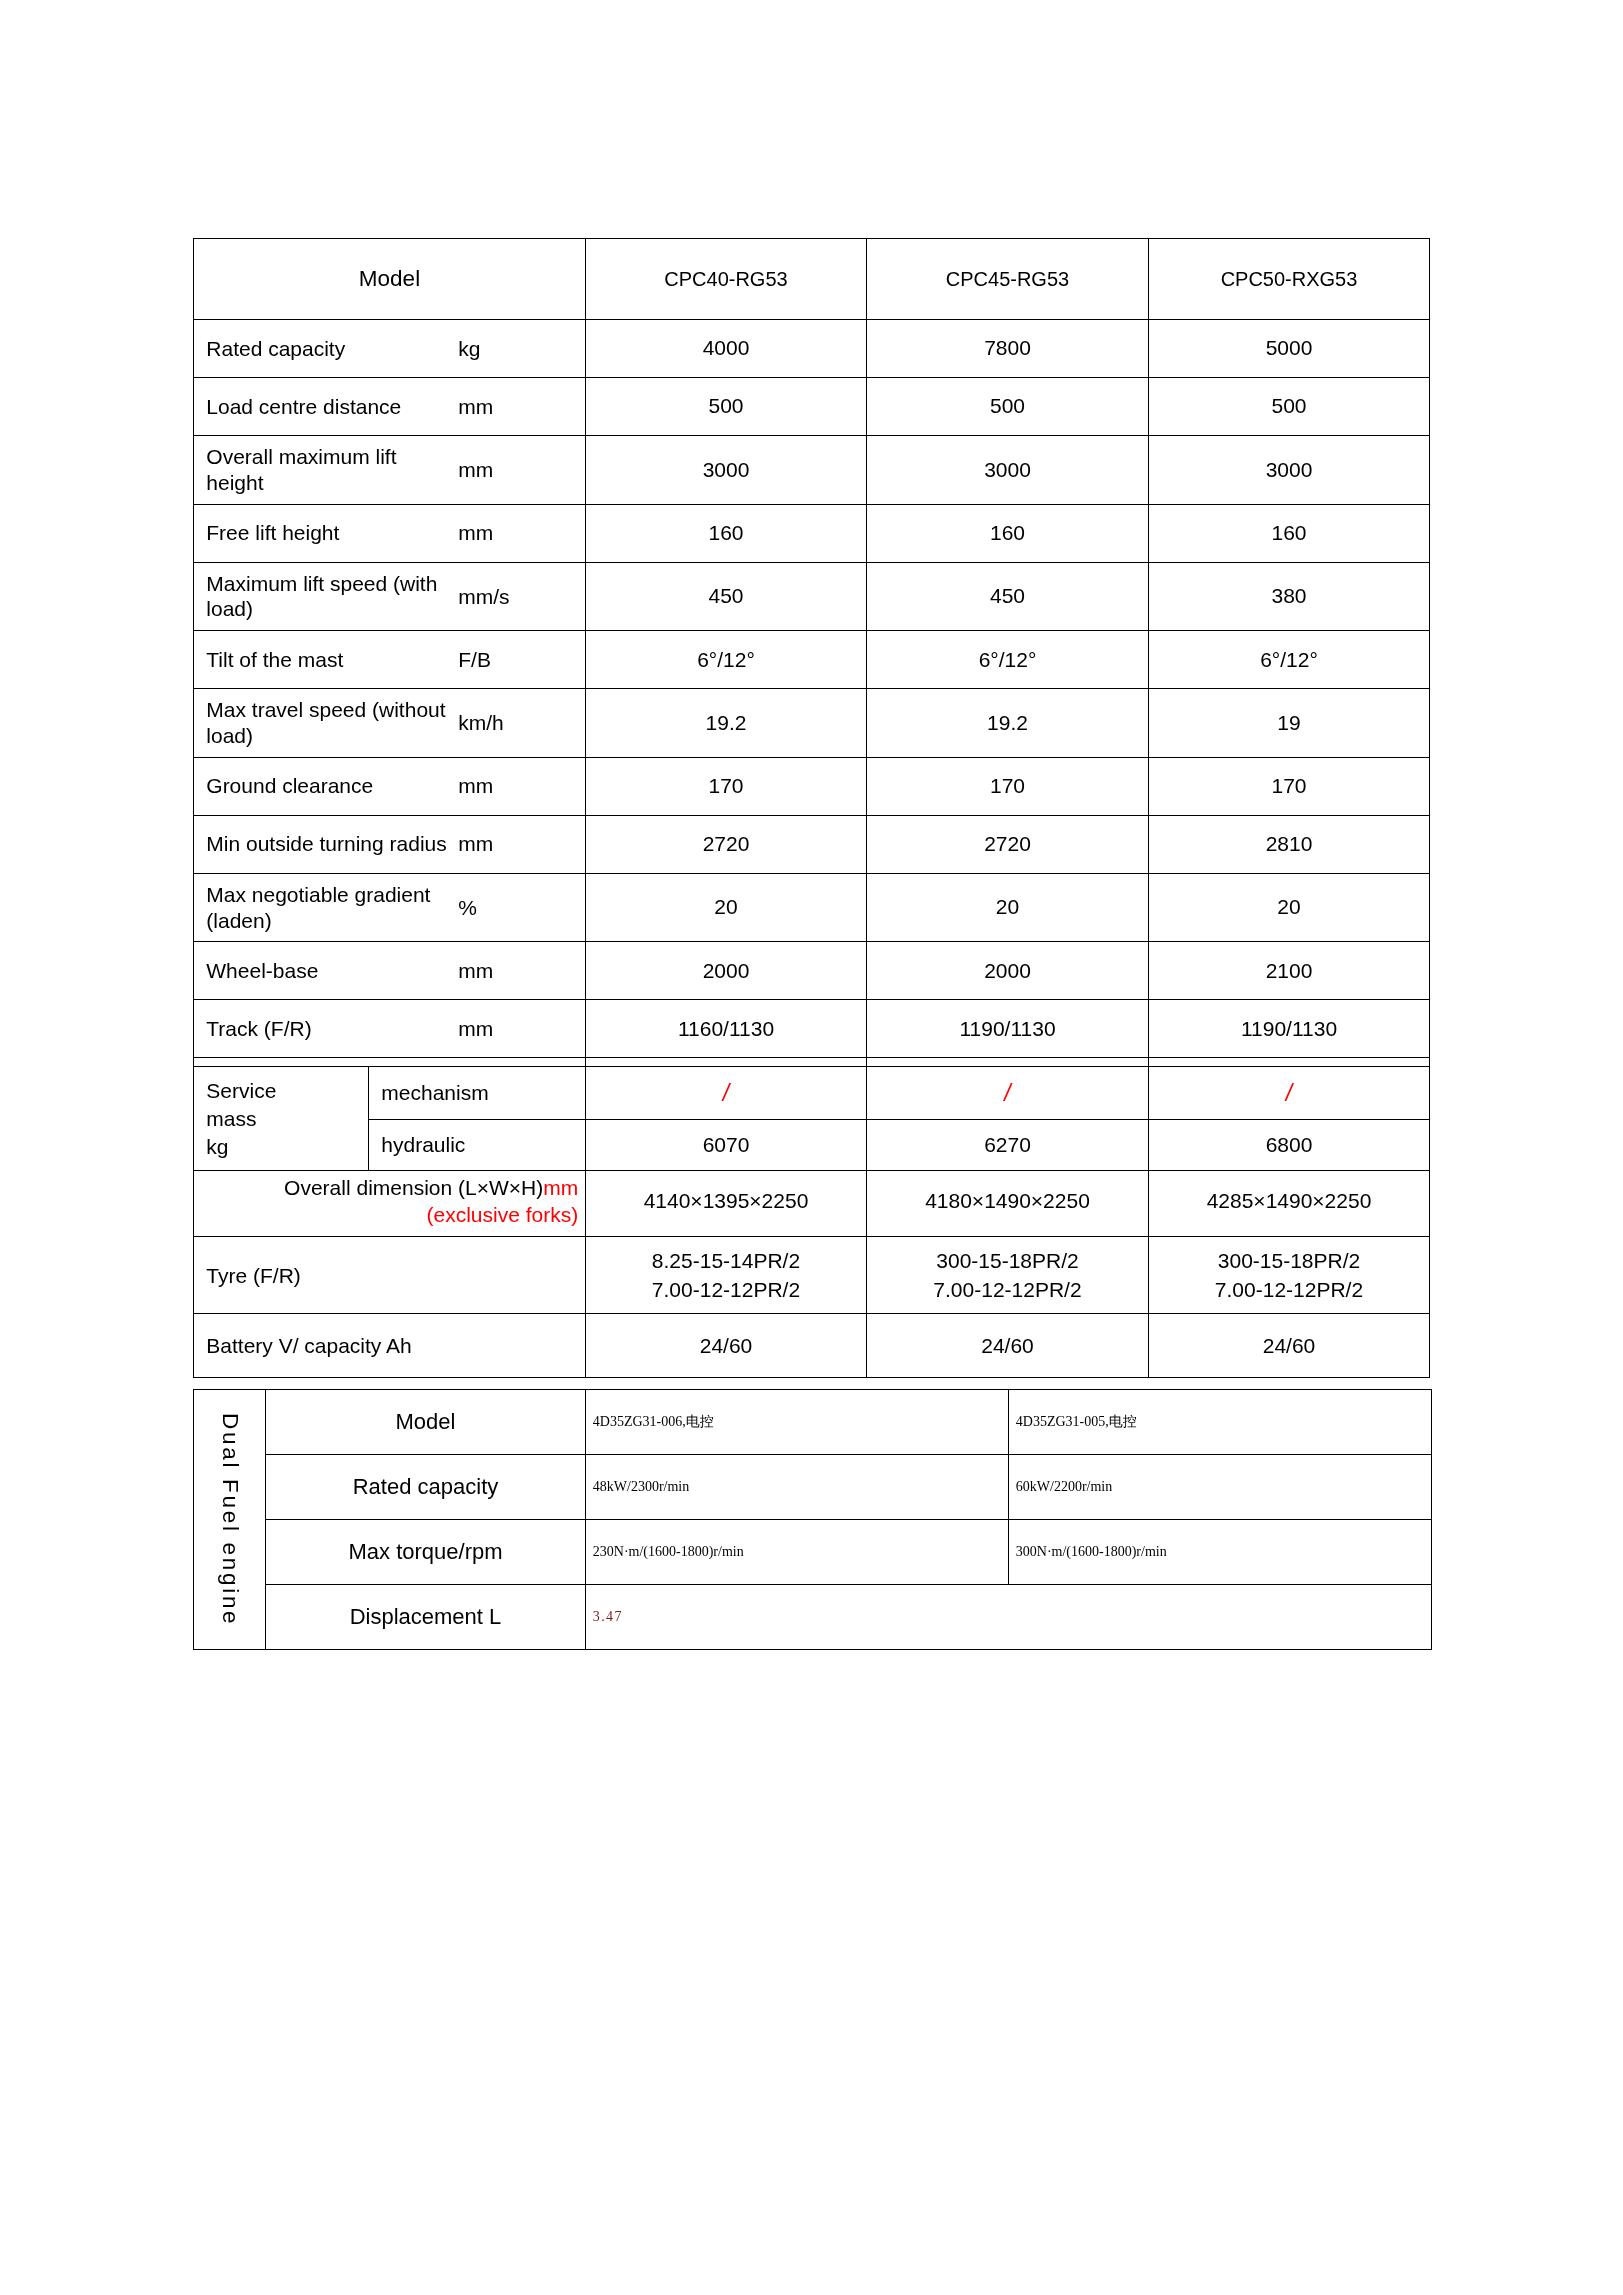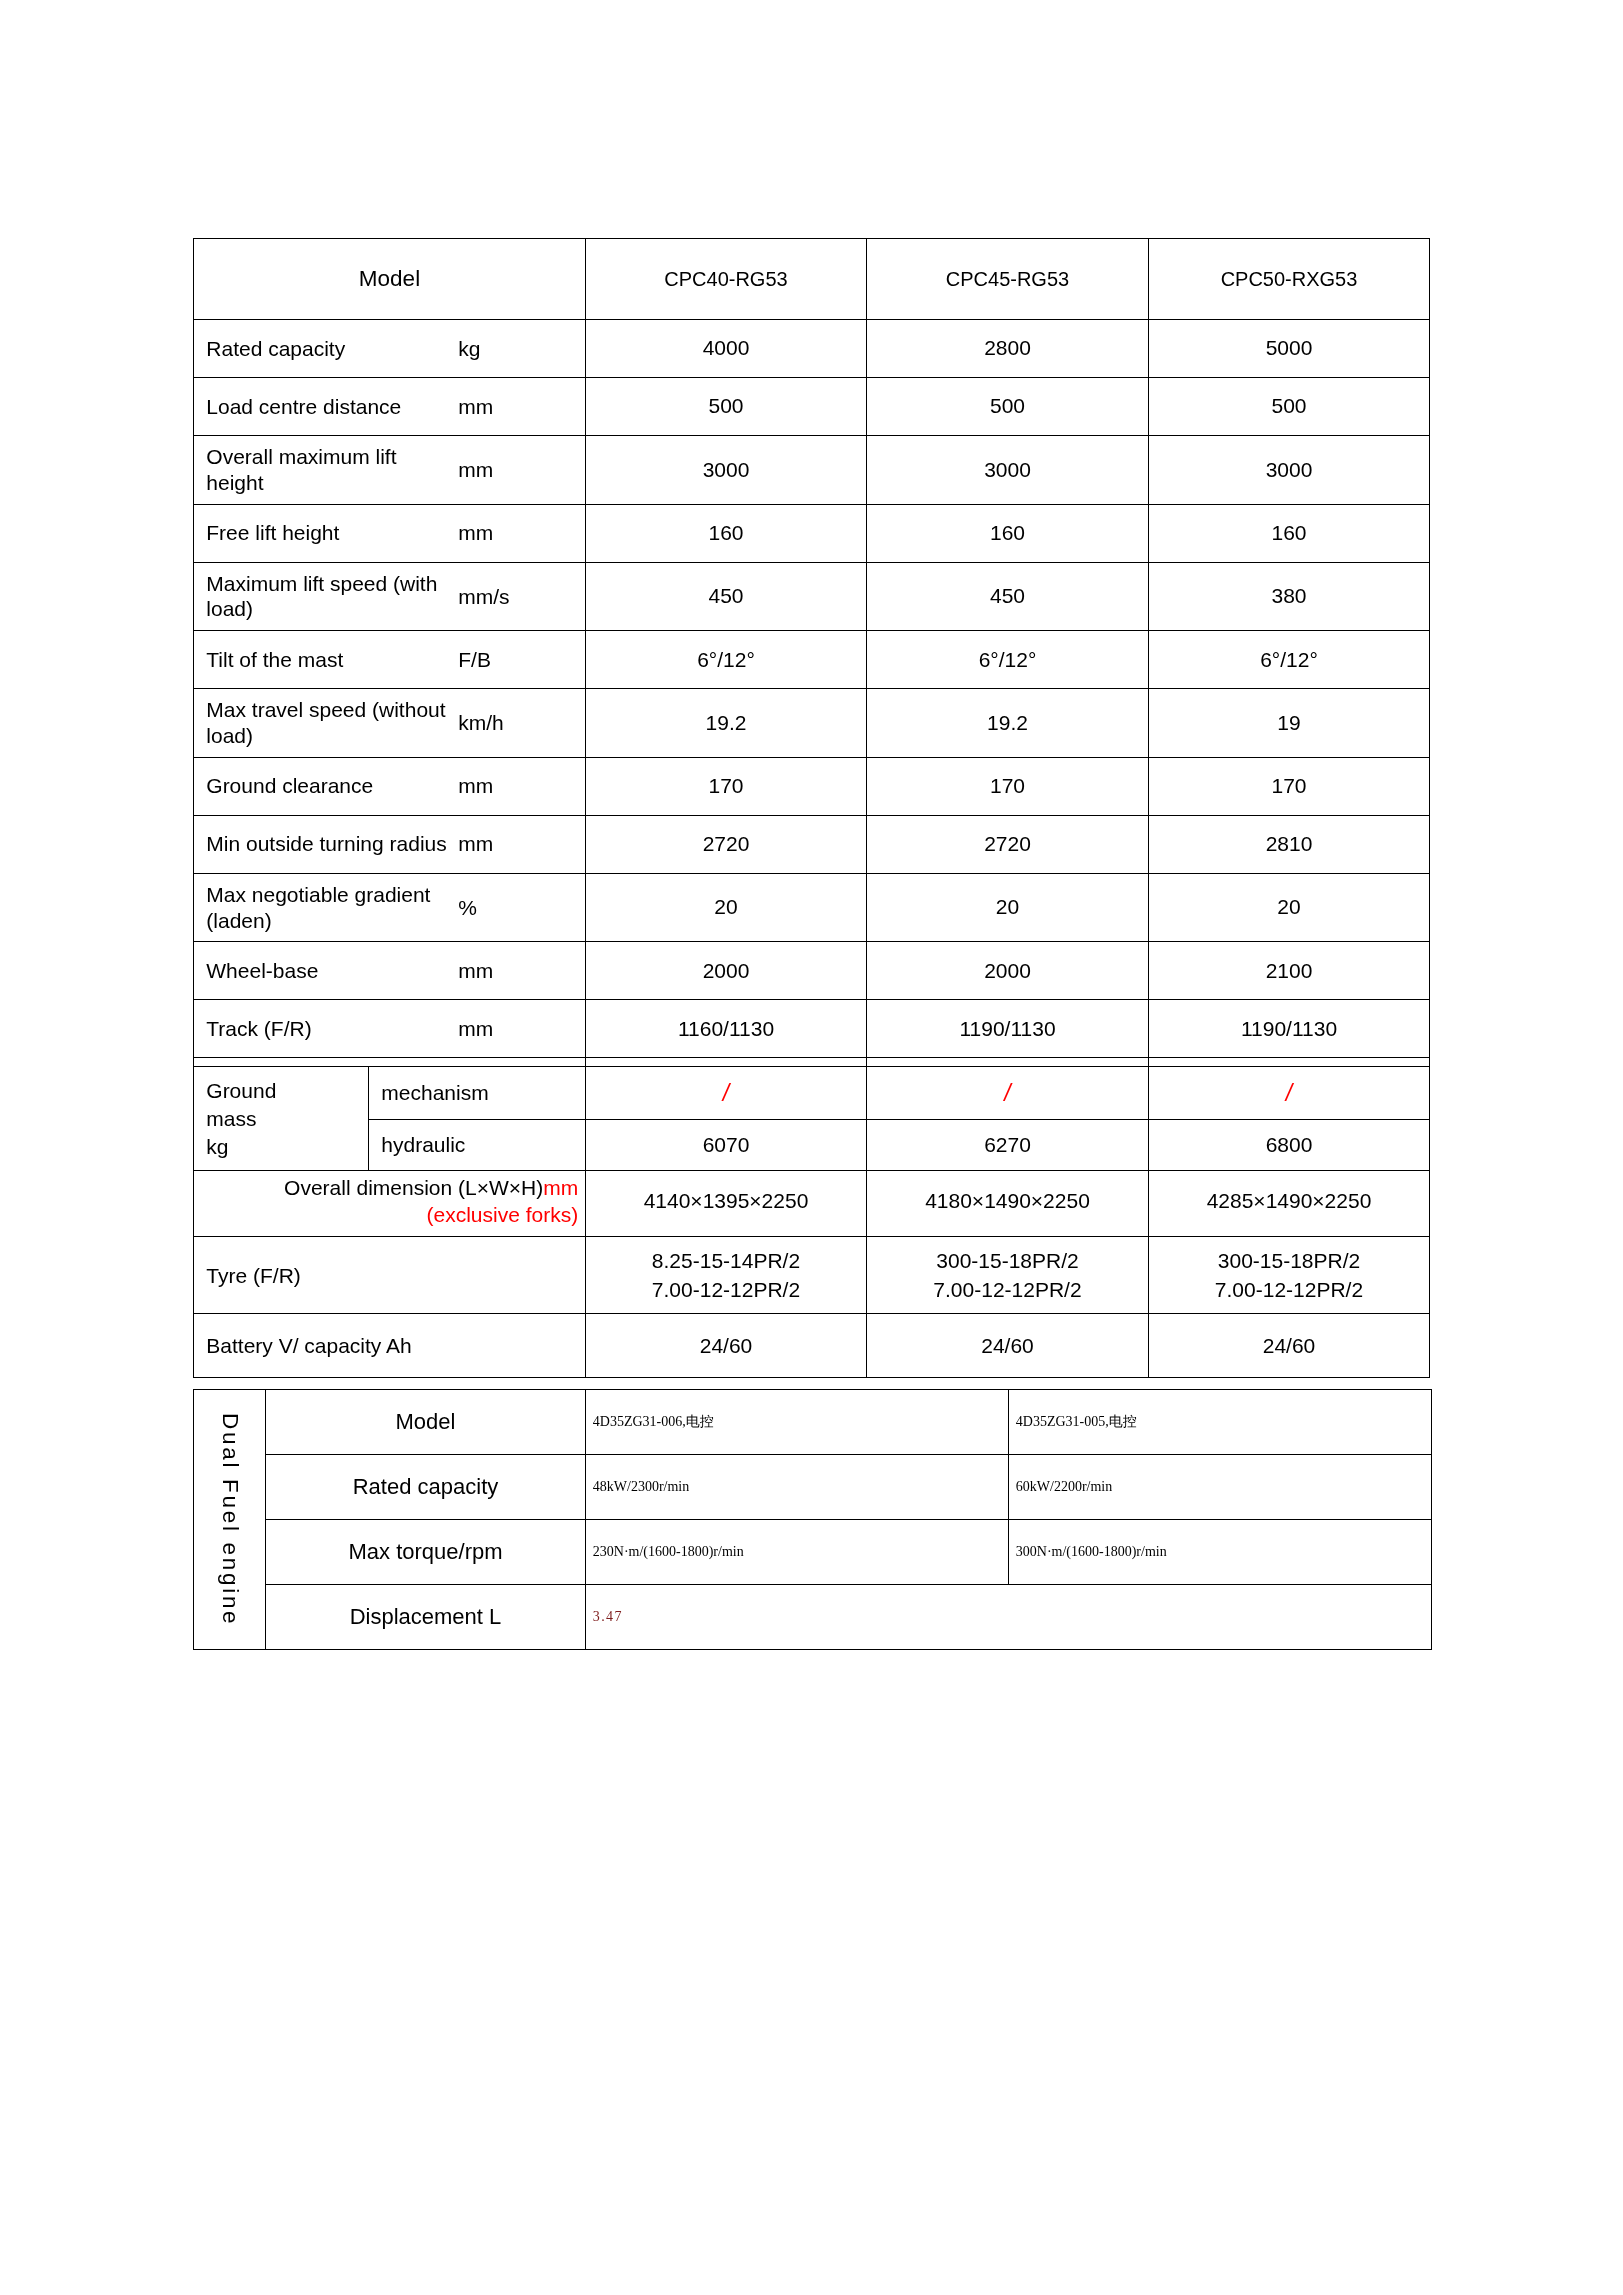--- a/index.html
+++ b/index.html
@@ -182,21 +182,21 @@
         <td>
           <div class="lbl">
             <span class="name">Rated capacity</span>
             <span class="unit">kg</span>
           </div>
         </td>
         <td>
             <div class="val">4000</div>
           </td>
         <td>
-            <div class="val">2800</div>
+            <div class="val">7800</div>
           </td>
         <td>
             <div class="val">5000</div>
           </td>
       </tr>
 
       <tr>
         <td>
           <div class="lbl">
             <span class="name">Load centre distance</span>
@@ -462,21 +462,21 @@
       <col style="width:175px">
       <col style="width:217px">
       <col class="c-v1">
       <col class="c-v2">
       <col class="c-v3">
     </colgroup>
     <tbody>
       <tr>
         <td rowspan="2" style="border-right:1.4px solid #000; background:#fff;">
           <div class="svc-label">
-            <div>Ground</div>
+            <div>Service</div>
             <div>mass</div>
             <div>kg</div>
           </div>
         </td>
         <td>
           <div class="svc-sub">mechanism</div>
         </td>
         <td>
             <div class="val slash-red">/</div>
           </td>

